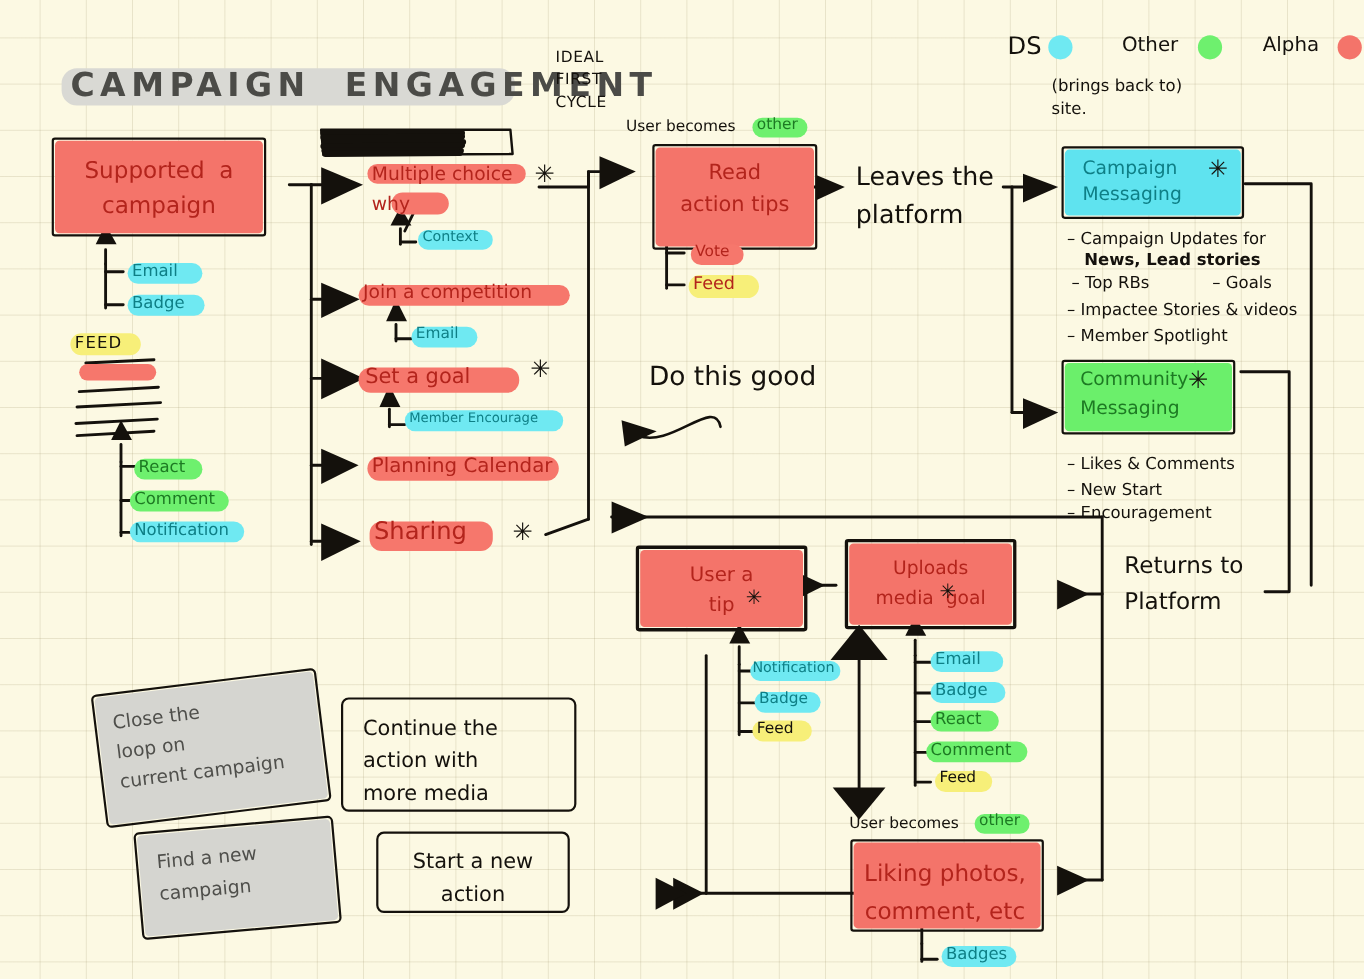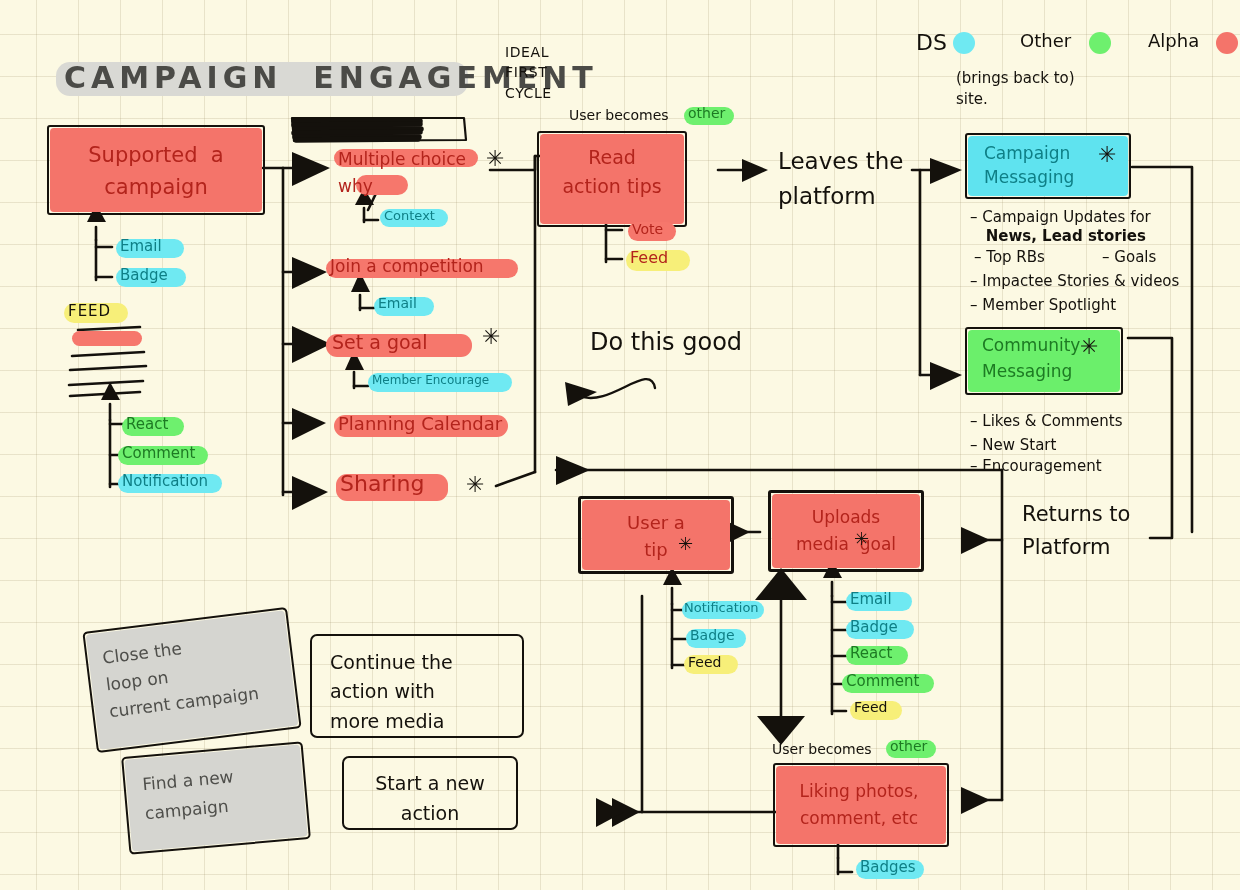--- a/index.html
+++ b/index.html
@@ -222,21 +222,21 @@
 
   <div>
     <div class="t hand ink" style="left:916px;top:31px;font-size:22px;">DS</div>
     <div class="legend-dot" style="left:953px;top:32px;background:#6fe9f2;"></div>
     <div class="t hand ink" style="left:1020px;top:31px;font-size:18px;">Other</div>
     <div class="legend-dot" style="left:1089px;top:32px;background:#6ef06e;"></div>
     <div class="t hand ink" style="left:1148px;top:31px;font-size:18px;">Alpha</div>
     <div class="legend-dot" style="left:1216px;top:32px;background:#f4746a;"></div>
   </div>
 
-  <div class="box" style="left:50px;top:128px;width:212px;height:84px;">
+  <div class="box" style="left:50px;top:128px;width:189px;height:84px;">
     <div class="fill fill-red"></div>
     <div style="position:absolute;inset:-3px;border:2.6px solid #14110c;border-radius:3px;"></div>
     <div class="label t hand red" style="top:12px;left:0;right:0;font-size:21px;line-height:1.5;">Supported  a
 campaign</div>
   </div>
 
   <div class="hl hl-cy" style="left:116px;top:239px;width:68px;height:19px;"></div>
   <div class="t hand teal" style="left:120px;top:238px;font-size:15px;">Email</div>
   <div class="hl hl-cy" style="left:116px;top:268px;width:70px;height:19px;"></div>
   <div class="t hand teal" style="left:120px;top:267px;font-size:15px;">Badge</div>
@@ -278,21 +278,21 @@
 
     <div class="hl hl-rd" style="left:336px;top:474px;width:112px;height:27px;"></div>
     <div class="t hand red" style="left:340px;top:472px;font-size:22px;">Sharing</div>
     <div class="star" style="left:466px;top:472px;">✳</div>
   </div>
 
   <div class="t hand ink" style="left:569px;top:108px;font-size:14px;">User becomes</div>
   <div class="hl hl-gr" style="left:684px;top:107px;width:50px;height:18px;"></div>
   <div class="t hand grn" style="left:688px;top:106px;font-size:14px;">other</div>
 
-  <div class="box" style="left:540px;top:134px;width:144px;height:90px;">
+  <div class="box" style="left:596px;top:134px;width:144px;height:90px;">
     <div class="fill fill-red"></div>
     <div style="position:absolute;inset:-3px;border:2.6px solid #14110c;border-radius:3px;"></div>
     <div class="label t hand red" style="top:9px;left:0;right:0;font-size:19px;line-height:1.5;">Read
 action tips</div>
   </div>
 
   <div class="hl hl-rd" style="left:628px;top:222px;width:48px;height:19px;"></div>
   <div class="t hand red" style="left:632px;top:222px;font-size:14px;">Vote</div>
   <div class="hl hl-ye" style="left:626px;top:250px;width:64px;height:21px;"></div>
   <div class="t hand red" style="left:630px;top:249px;font-size:16px;">Feed</div>
@@ -372,21 +372,21 @@
   <div class="hl hl-ye" style="left:850px;top:701px;width:52px;height:19px;"></div>
   <div class="t hand ink" style="left:854px;top:700px;font-size:14px;">Feed</div>
 
   <div class="t hand ink" style="left:772px;top:742px;font-size:14px;">User becomes</div>
   <div class="hl hl-gr" style="left:886px;top:740px;width:50px;height:18px;"></div>
   <div class="t hand grn" style="left:890px;top:739px;font-size:14px;">other</div>
 
   <div class="box" style="left:776px;top:766px;width:170px;height:78px;">
     <div class="fill fill-red"></div>
     <div style="position:absolute;inset:-3px;border:2.8px solid #14110c;border-radius:3px;"></div>
-    <div class="label t hand red" style="top:12px;left:0;right:4px;font-size:17px;line-height:1.6;">Liking photos,
+    <div class="label t hand red" style="top:12px;left:0;right:4px;font-size:21px;line-height:1.6;">Liking photos,
 comment, etc</div>
   </div>
 
   <div class="hl hl-cy" style="left:856px;top:860px;width:68px;height:19px;"></div>
   <div class="t hand teal" style="left:860px;top:859px;font-size:15px;">Badges</div>
 
   <div class="box" style="left:92px;top:622px;width:200px;height:116px;transform:rotate(-7deg);">
     <div class="fill fill-gy"></div>
     <div style="position:absolute;inset:-3px;border:2.6px solid #14110c;border-radius:5px;"></div>
     <div class="label t hand" style="top:12px;left:14px;right:0;text-align:left;font-size:17px;line-height:1.6;color:#4f4f4b;">Close the

